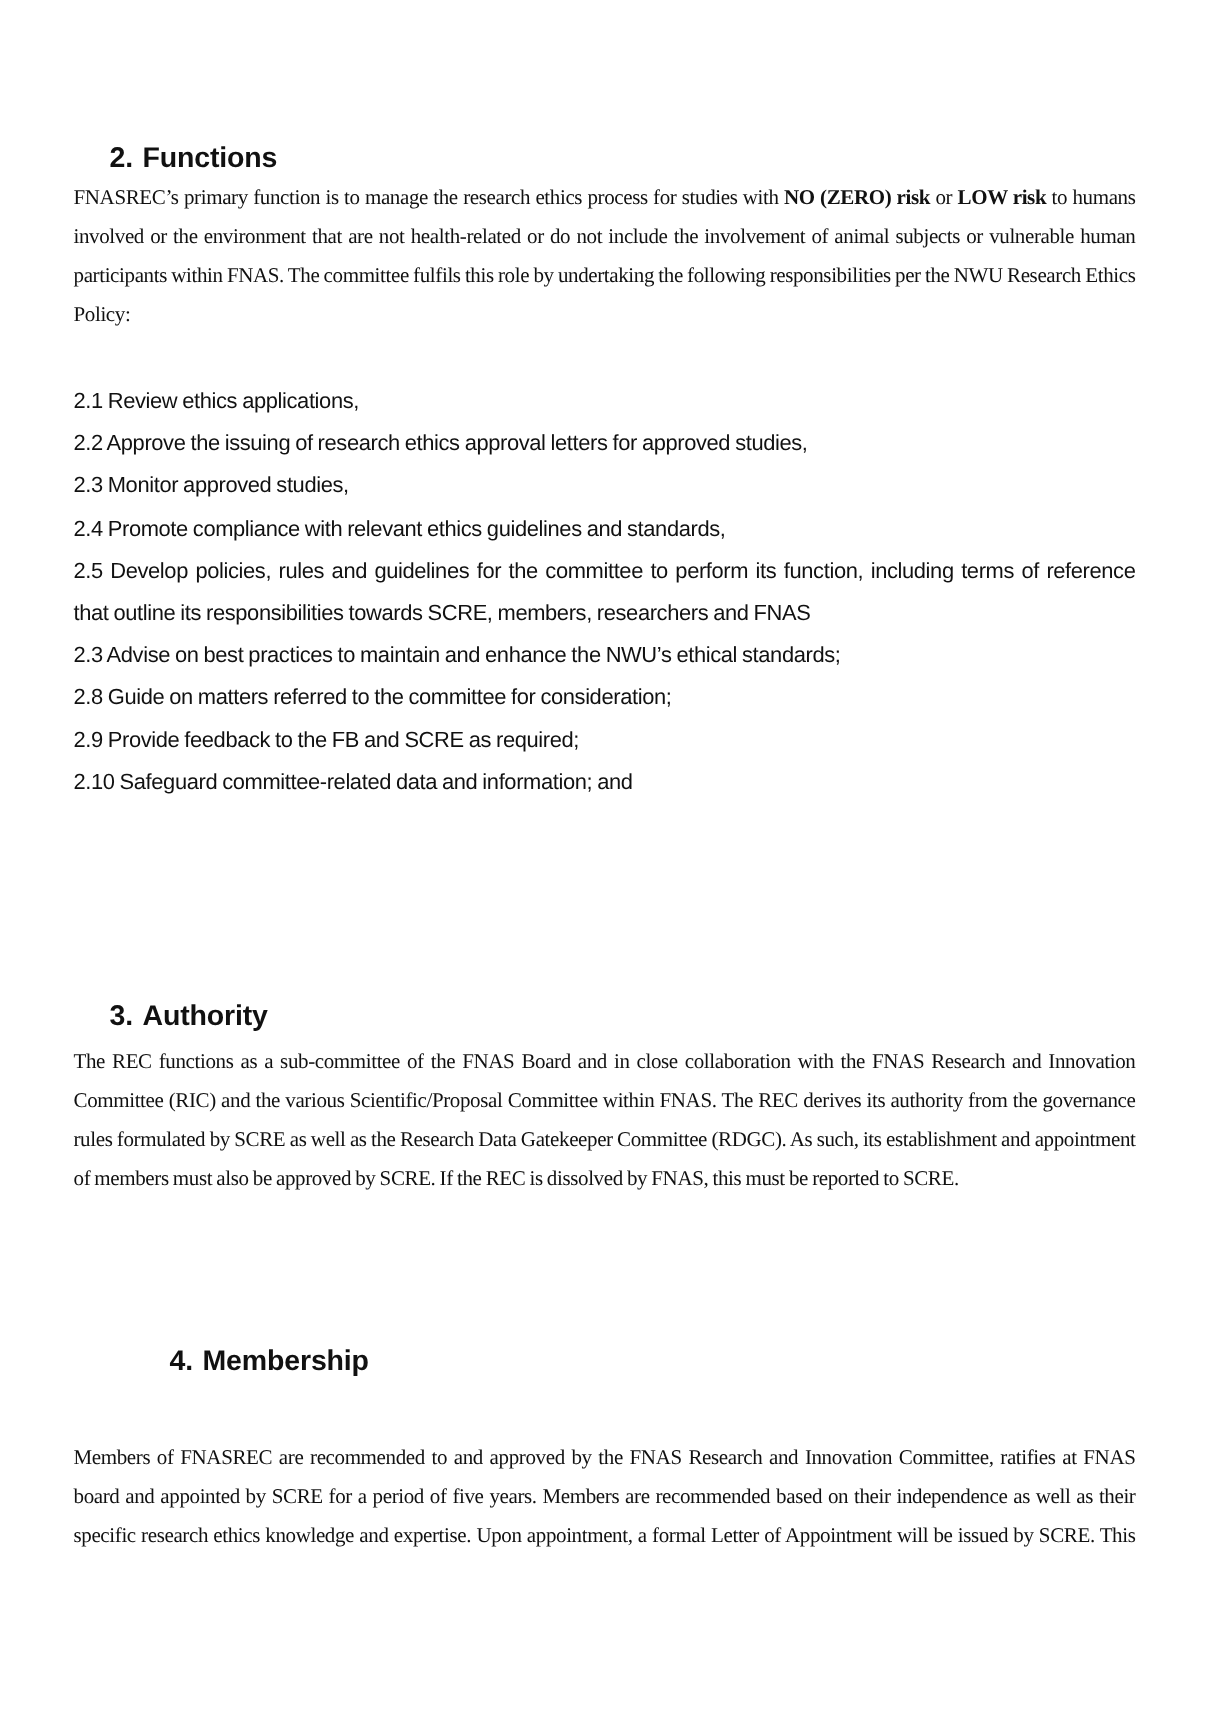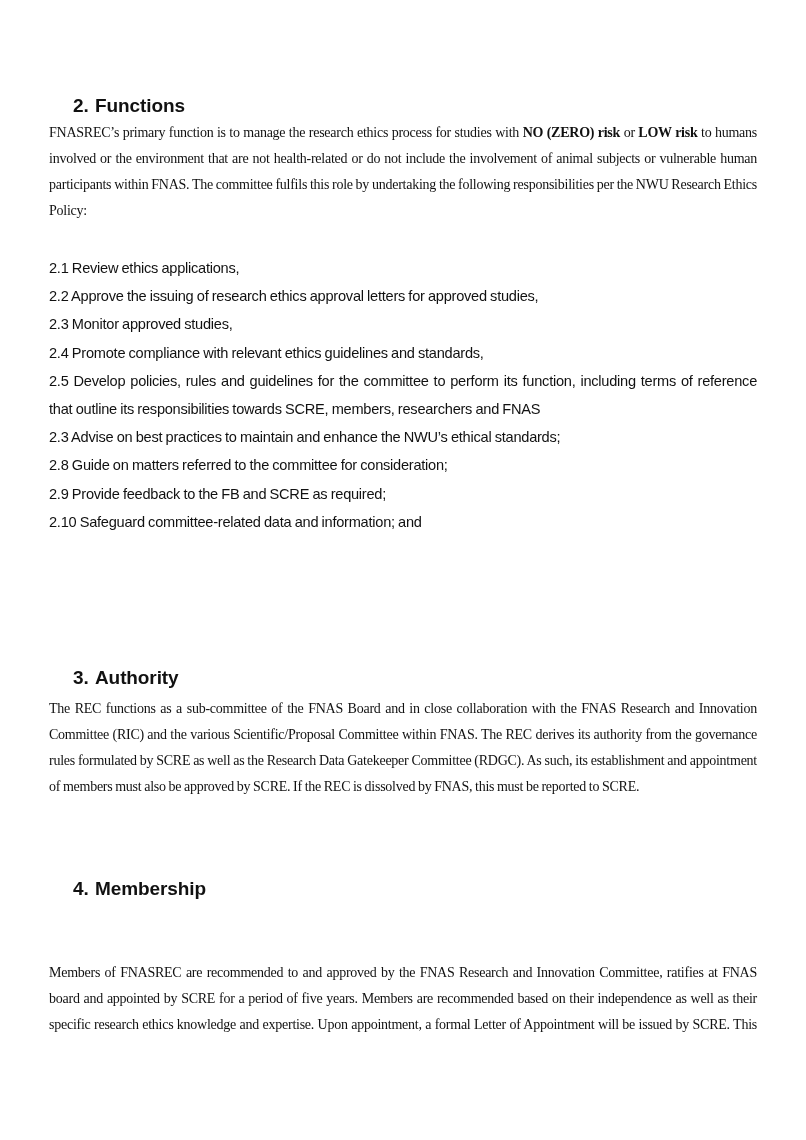--- a/index.html
+++ b/index.html
@@ -85,19 +85,19 @@
     <li>2.9 Provide feedback to the FB and SCRE as required;</li>
     <li>2.10 Safeguard committee-related data and information; and</li>
   </ul>
 
   <div class="heading" style="top:667px;">
     <span class="num">3.</span><span>Authority</span>
   </div>
 
   <p class="para" style="top:696px; margin:0;">The REC functions as a sub-committee of the FNAS Board and in close collaboration with the FNAS Research and Innovation Committee (RIC) and the various Scientific/Proposal Committee within FNAS. The REC derives its authority from the governance rules formulated by SCRE as well as the Research Data Gatekeeper Committee (RDGC). As such, its establishment and appointment of members must also be approved by SCRE. If the REC is dissolved by FNAS, this must be reported to SCRE.</p>
 
-  <div class="heading" style="top:878px;">
+  <div class="heading" style="top:897px;margin-left:40px;">
     <span class="num">4.</span><span>Membership</span>
   </div>
 
   <p class="para" style="top:960px; margin:0; text-align-last: justify;">Members of FNASREC are recommended to and approved by the FNAS Research and Innovation Committee, ratifies at FNAS board and appointed by SCRE for a period of five years. Members are recommended based on their independence as well as their specific research ethics knowledge and expertise. Upon appointment, a formal Letter of Appointment will be issued by SCRE. This</p>
 
 </div>
 
 </body></html>

